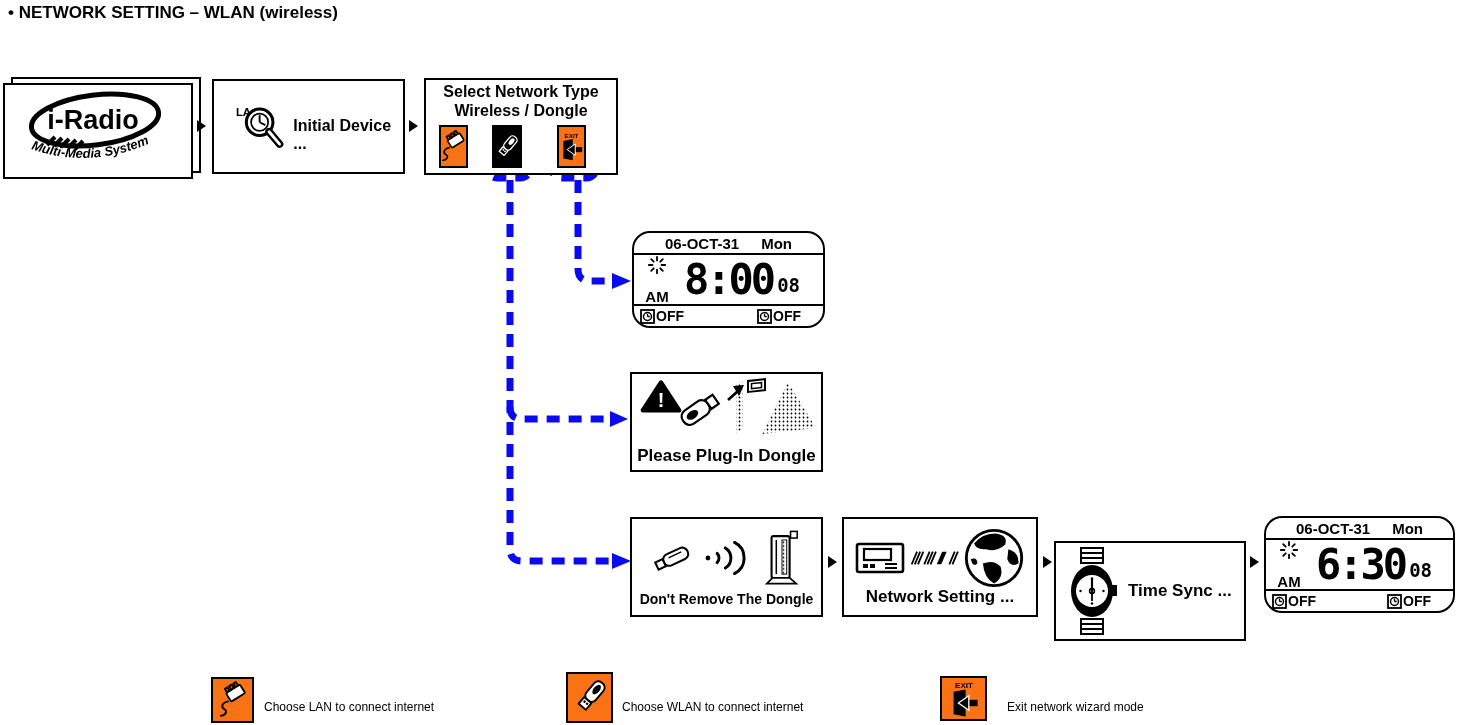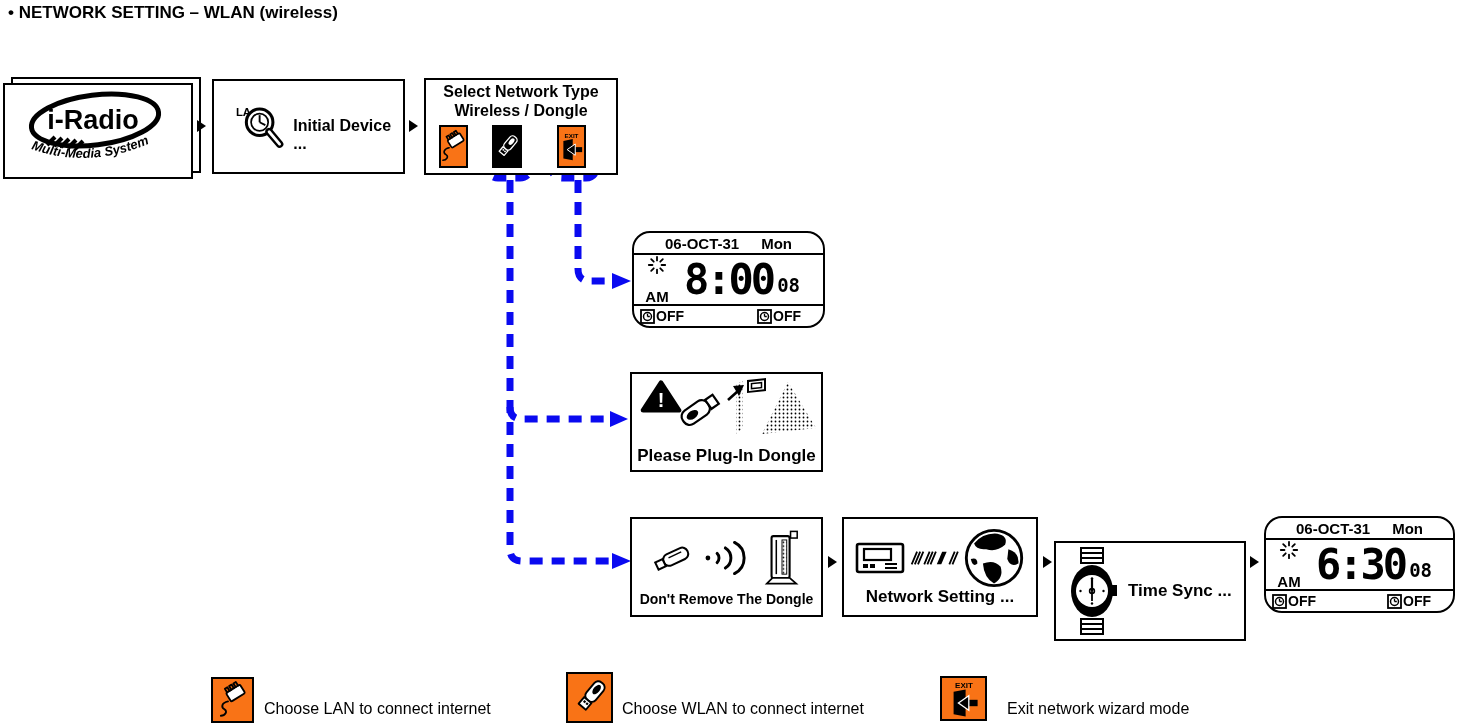--- a/index.html
+++ b/index.html
@@ -55,21 +55,21 @@
   .ns-row { position:absolute; left:0; right:0; top:8px; display:flex; align-items:center;
             justify-content:center; gap:2px; }
   .ns-label { position:absolute; left:0; right:0; bottom:8px; text-align:center;
               font-size:17px; font-weight:bold; }
 
   
   .ts-screen { display:flex; align-items:center; gap:10px; padding-left:10px; }
   .ts-label { font-size:17px; font-weight:bold; }
 
   
-  .legend-label { position:absolute; font-size:16px; white-space:nowrap; }
+  .legend-label { position:absolute; font-size:12px; white-space:nowrap; }
 </style>
 </head>
 <body>
 
 <div class="page-title">• NETWORK SETTING – WLAN (wireless)</div>
 
 <svg class="overlay" width="1461" height="725" viewBox="0 0 1461 725">
   <g fill="none" stroke="#0A0AF0" stroke-width="7" stroke-dasharray="13 9">
     <rect x="487" y="116" width="44" height="62" rx="11"></rect>
     <rect x="551" y="116" width="46" height="62" rx="11"></rect>

